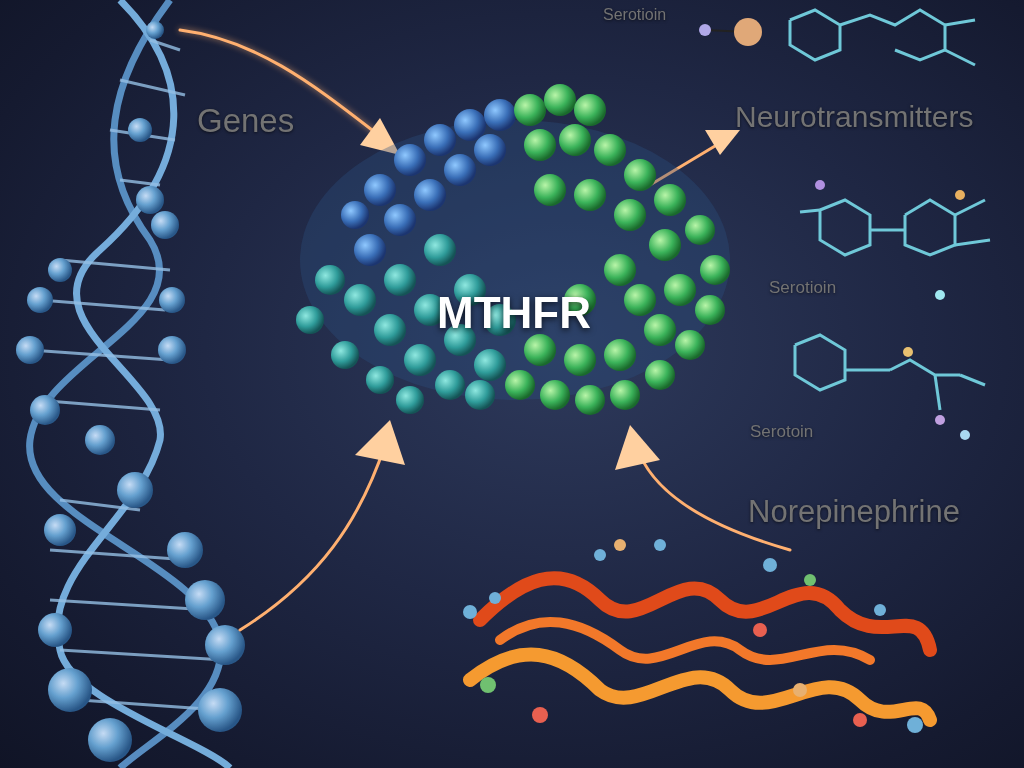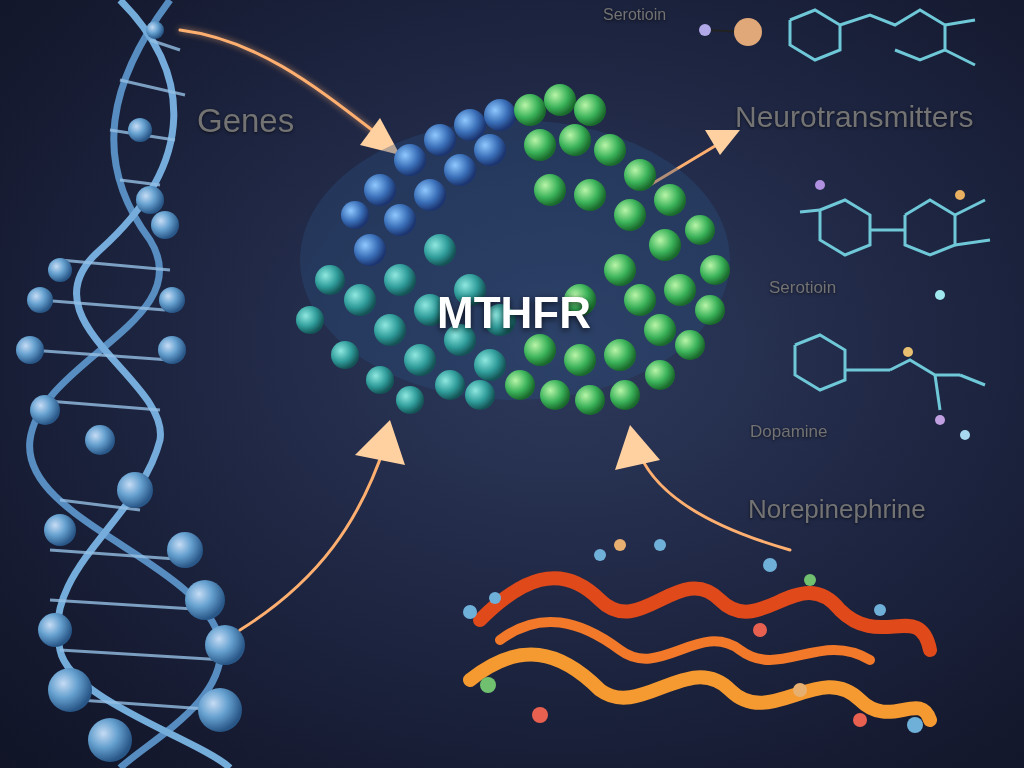--- a/index.html
+++ b/index.html
@@ -6,21 +6,21 @@
   body { width:1024px; height:768px; overflow:hidden; position:relative;
     background: radial-gradient(ellipse at 55% 45%, #2e3a5c 0%, #1f2744 45%, #151a30 80%, #101426 100%);
     font-family: "Liberation Sans", sans-serif; }
   .scene { position:absolute; inset:0; }
   .label { position:absolute; color:#737373; text-shadow:0 1px 3px rgba(0,0,0,0.6); white-space:nowrap; }
   .lbl-genes { left:197px; top:102px; font-size:33px; }
   .lbl-neuro { left:735px; top:100px; font-size:30px; }
   .lbl-sero-top { left:603px; top:6px; font-size:16px; }
   .lbl-sero-mid { left:769px; top:278px; font-size:17px; }
   .lbl-dopa { left:750px; top:422px; font-size:17px; }
-  .lbl-norep { left:748px; top:494px; font-size:26px; }
+  .lbl-norep { left:748px; top:494px; font-size:31px; }
   .lbl-mthfr { left:437px; top:240px; font-size:44px; font-weight:bold; color:#fff; text-shadow:0 2px 6px rgba(0,0,0,0.7);margin-top:48px; }
   svg { position:absolute; left:0; top:0; }
 </style>
 </head>
 <body>
 
 <div class="scene">
   <svg width="1024" height="768" viewBox="0 0 1024 768">
     <defs>
       <radialGradient id="bead" cx="35%" cy="35%" r="65%">
@@ -231,15 +231,15 @@
           <circle cx="800" cy="690" r="7"></circle>
       </g>
     </g>
   </svg>
 
   <div class="label lbl-sero-top">Serotioin</div>
   <div class="label lbl-genes">Genes</div>
   <div class="label lbl-neuro">Neurotransmitters</div>
   <div class="label lbl-mthfr">MTHFR</div>
   <div class="label lbl-sero-mid">Serotioin</div>
-  <div class="label lbl-dopa">Dopamine</div>
+  <div class="label lbl-dopa">Serotoin</div>
   <div class="label lbl-norep">Norepinephrine</div>
 </div>
 
 </body></html>

